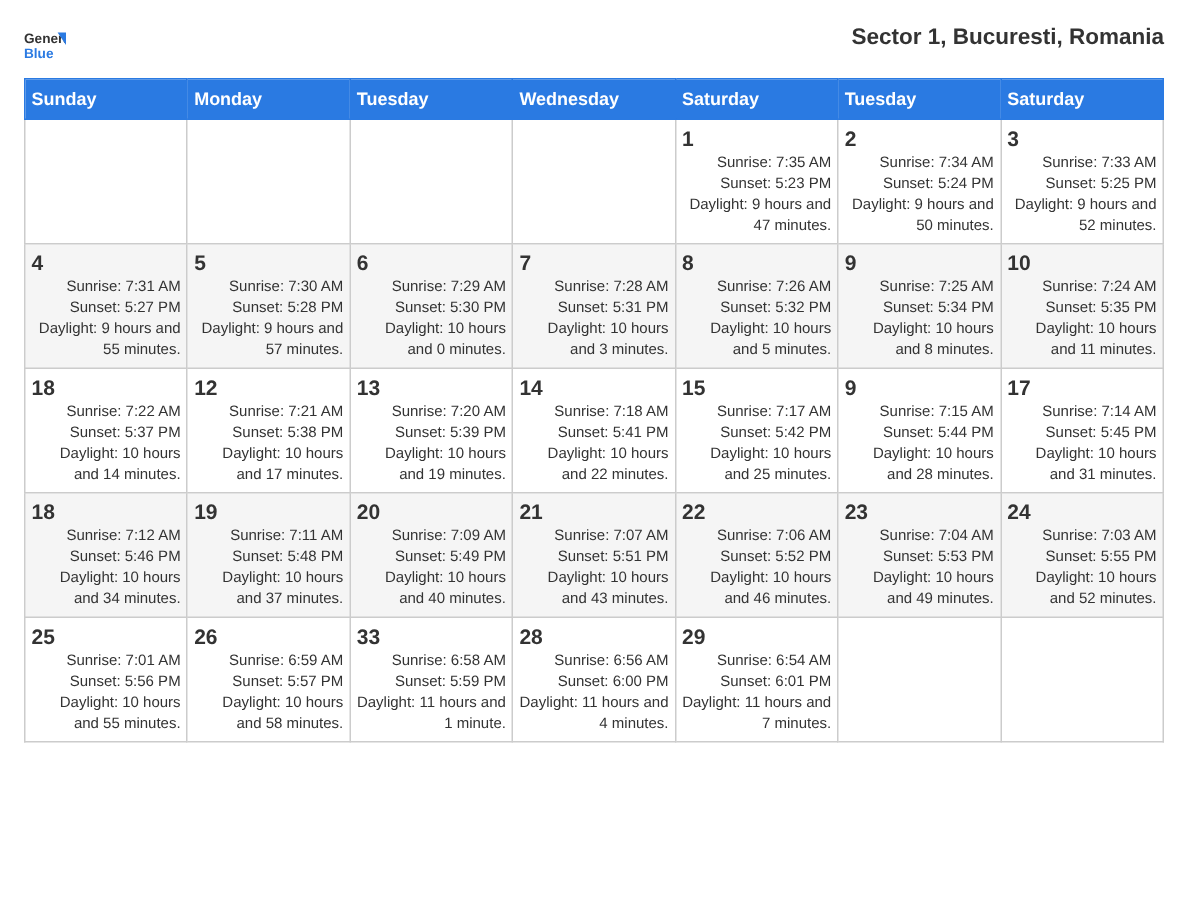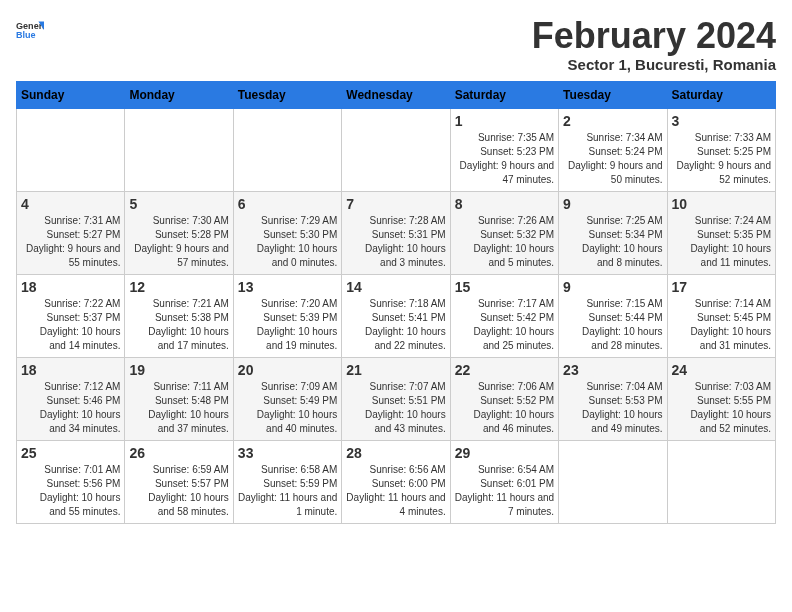--- a/index.html
+++ b/index.html
@@ -39,21 +39,21 @@
       color: #333;
       font-weight: bold;
     }
     table {
       width: 100%;
       border-collapse: collapse;
       font-size: 11px;
     }
     thead tr th {
       background-color: #2a7ae2;
-      color: #000000;
+      color: #ffffff;
       padding: 6px 4px;
       text-align: left;
       font-size: 12px;
       border: 1px solid #2a7ae2;
     }
     tbody tr td {
       border: 1px solid #ccc;
       vertical-align: top;
       padding: 4px;
       height: 80px;
@@ -84,21 +84,20 @@
 
 <div class="header-area">
   <div class="logo">
     <svg class="logo-icon" viewBox="0 0 40 40" xmlns="http://www.w3.org/2000/svg">
       <text x="0" y="18" font-size="13" font-weight="bold" fill="#333">General</text>
       <text x="0" y="32" font-size="13" font-weight="bold" fill="#2a7ae2">Blue</text>
       <polygon points="32,8 40,8 40,20" fill="#2a7ae2"></polygon>
     </svg>
   </div>
   <div class="title-area">
-    <div class="main-title">February 2024</div>
     <div class="subtitle">Sector 1, Bucuresti, Romania</div>
   </div>
 </div>
 
 <table>
   <thead>
     <tr>
     <th>Sunday</th>
         <th>Monday</th>
         <th>Tuesday</th>

